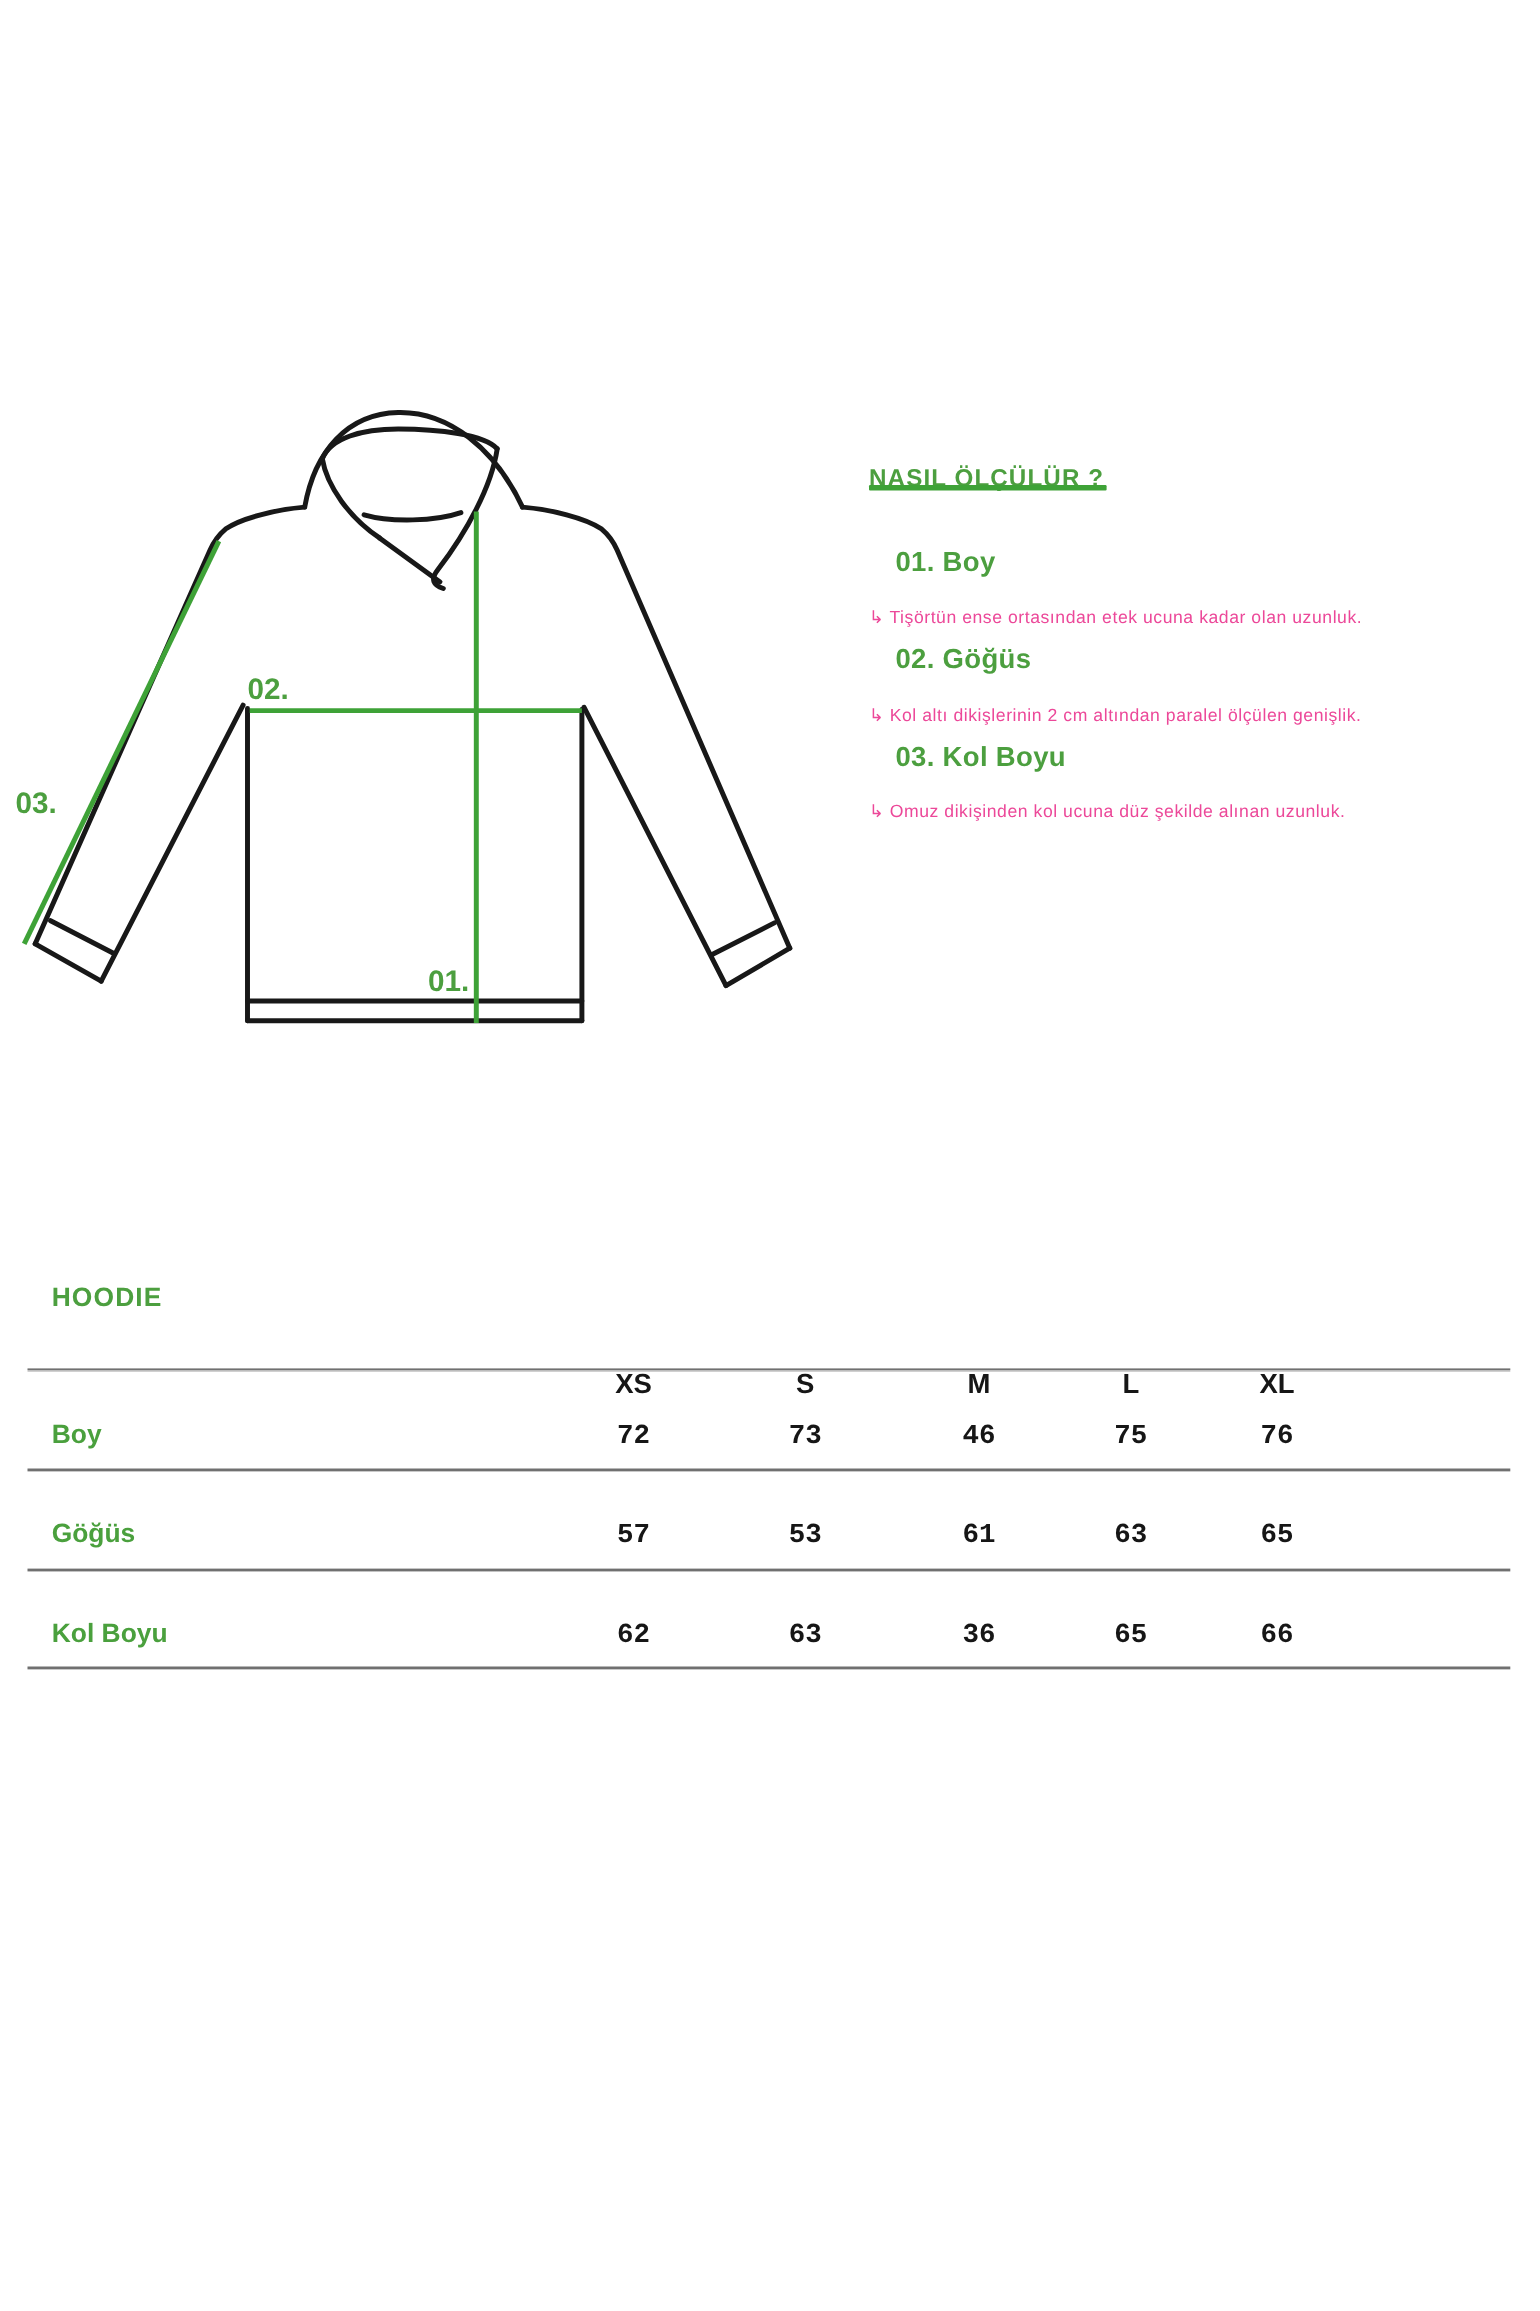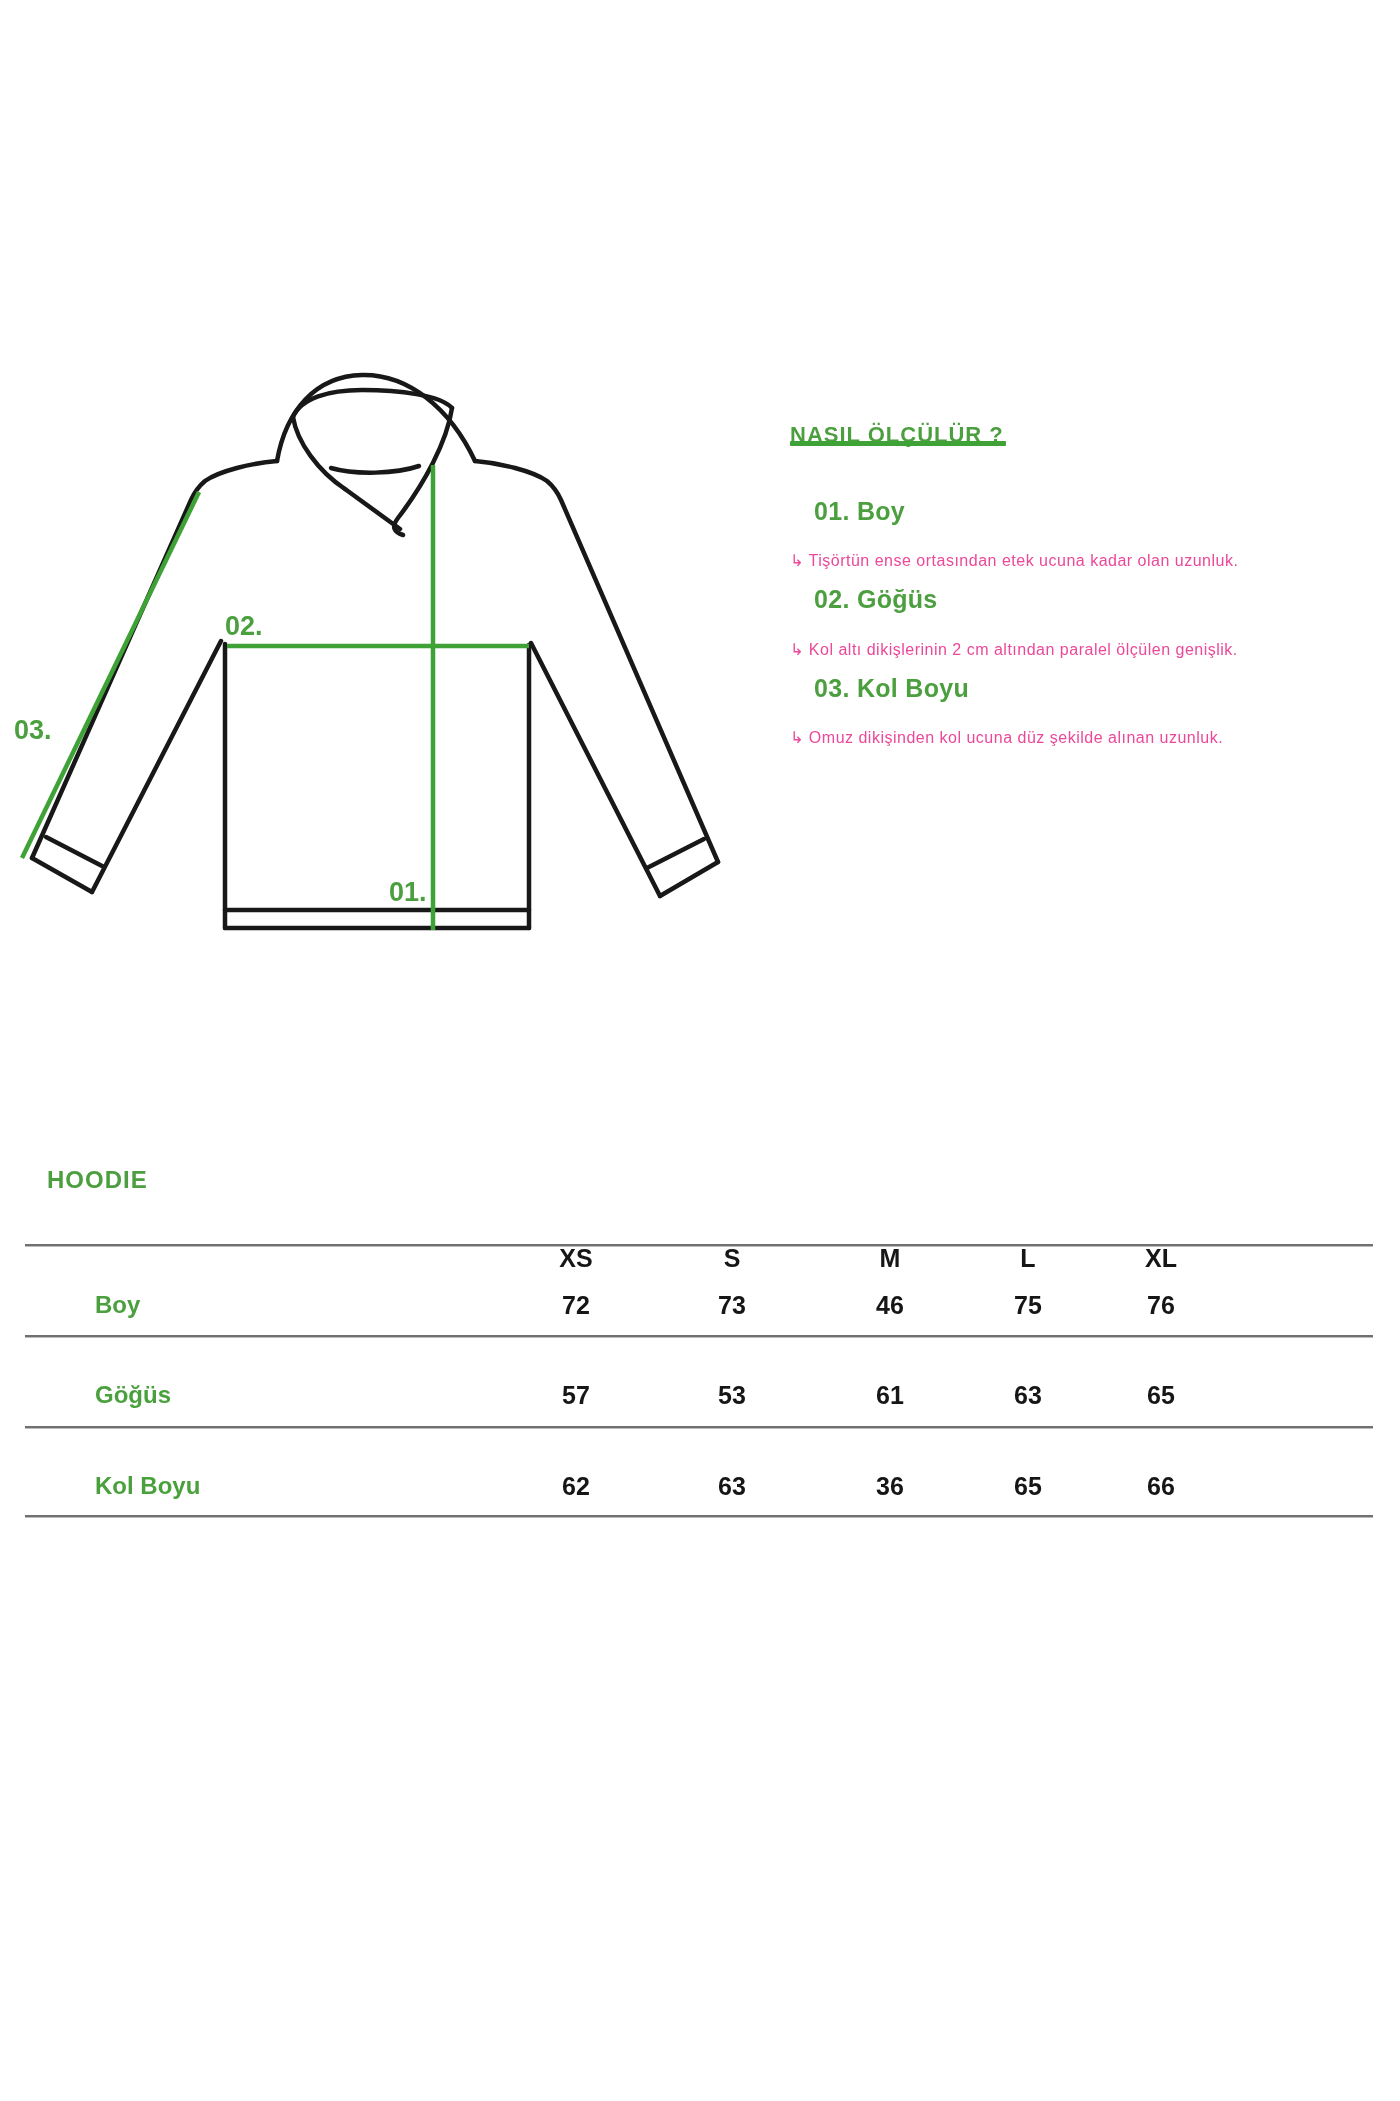--- a/index.html
+++ b/index.html
@@ -34,24 +34,24 @@
     background:linear-gradient(180deg,#707070 0%,#707070 62%,#bcbcbc 62%,#bcbcbc 100%);
   }
   .r1{top:1244px}.r2{top:1335px}.r3{top:1426px}.r4{top:1515px}
   .t-product{
     left:47px;top:1166px;font-size:24px;font-weight:700;letter-spacing:1px;color:#4c9f3f;
   }
   .t-colhead{
     top:1199px;font-size:25px;font-weight:700;color:#161616;transform:translateX(-50%);margin-top:45px;
   }
   .t-rowlabel{
-    left:47px;font-size:24px;font-weight:600;color:#4aa03d;margin-left:48px;
+    left:47px;font-size:24px;font-weight:600;color:#4aa03d;
   }
   .t-value{
-    font-size:25px;font-weight:700;color:#161616;transform:translateX(-50%);
+    font-size:25px;font-weight:700;color:#161616;transform:translateX(-50%);font-family:Liberation Mono, monospace;
   }
   .rowA{top:1291px}.rowB{top:1381px}.rowC{top:1472px}
   .cxs{left:576px}.cs{left:732px}.cm{left:890px}.cl{left:1028px}.cxl{left:1161px}
 
   svg text{
     font-family:"Liberation Sans","DejaVu Sans",sans-serif;
     font-size:27px;font-weight:600;fill:#4c9f3f;
   }
 </style>
 </head>

